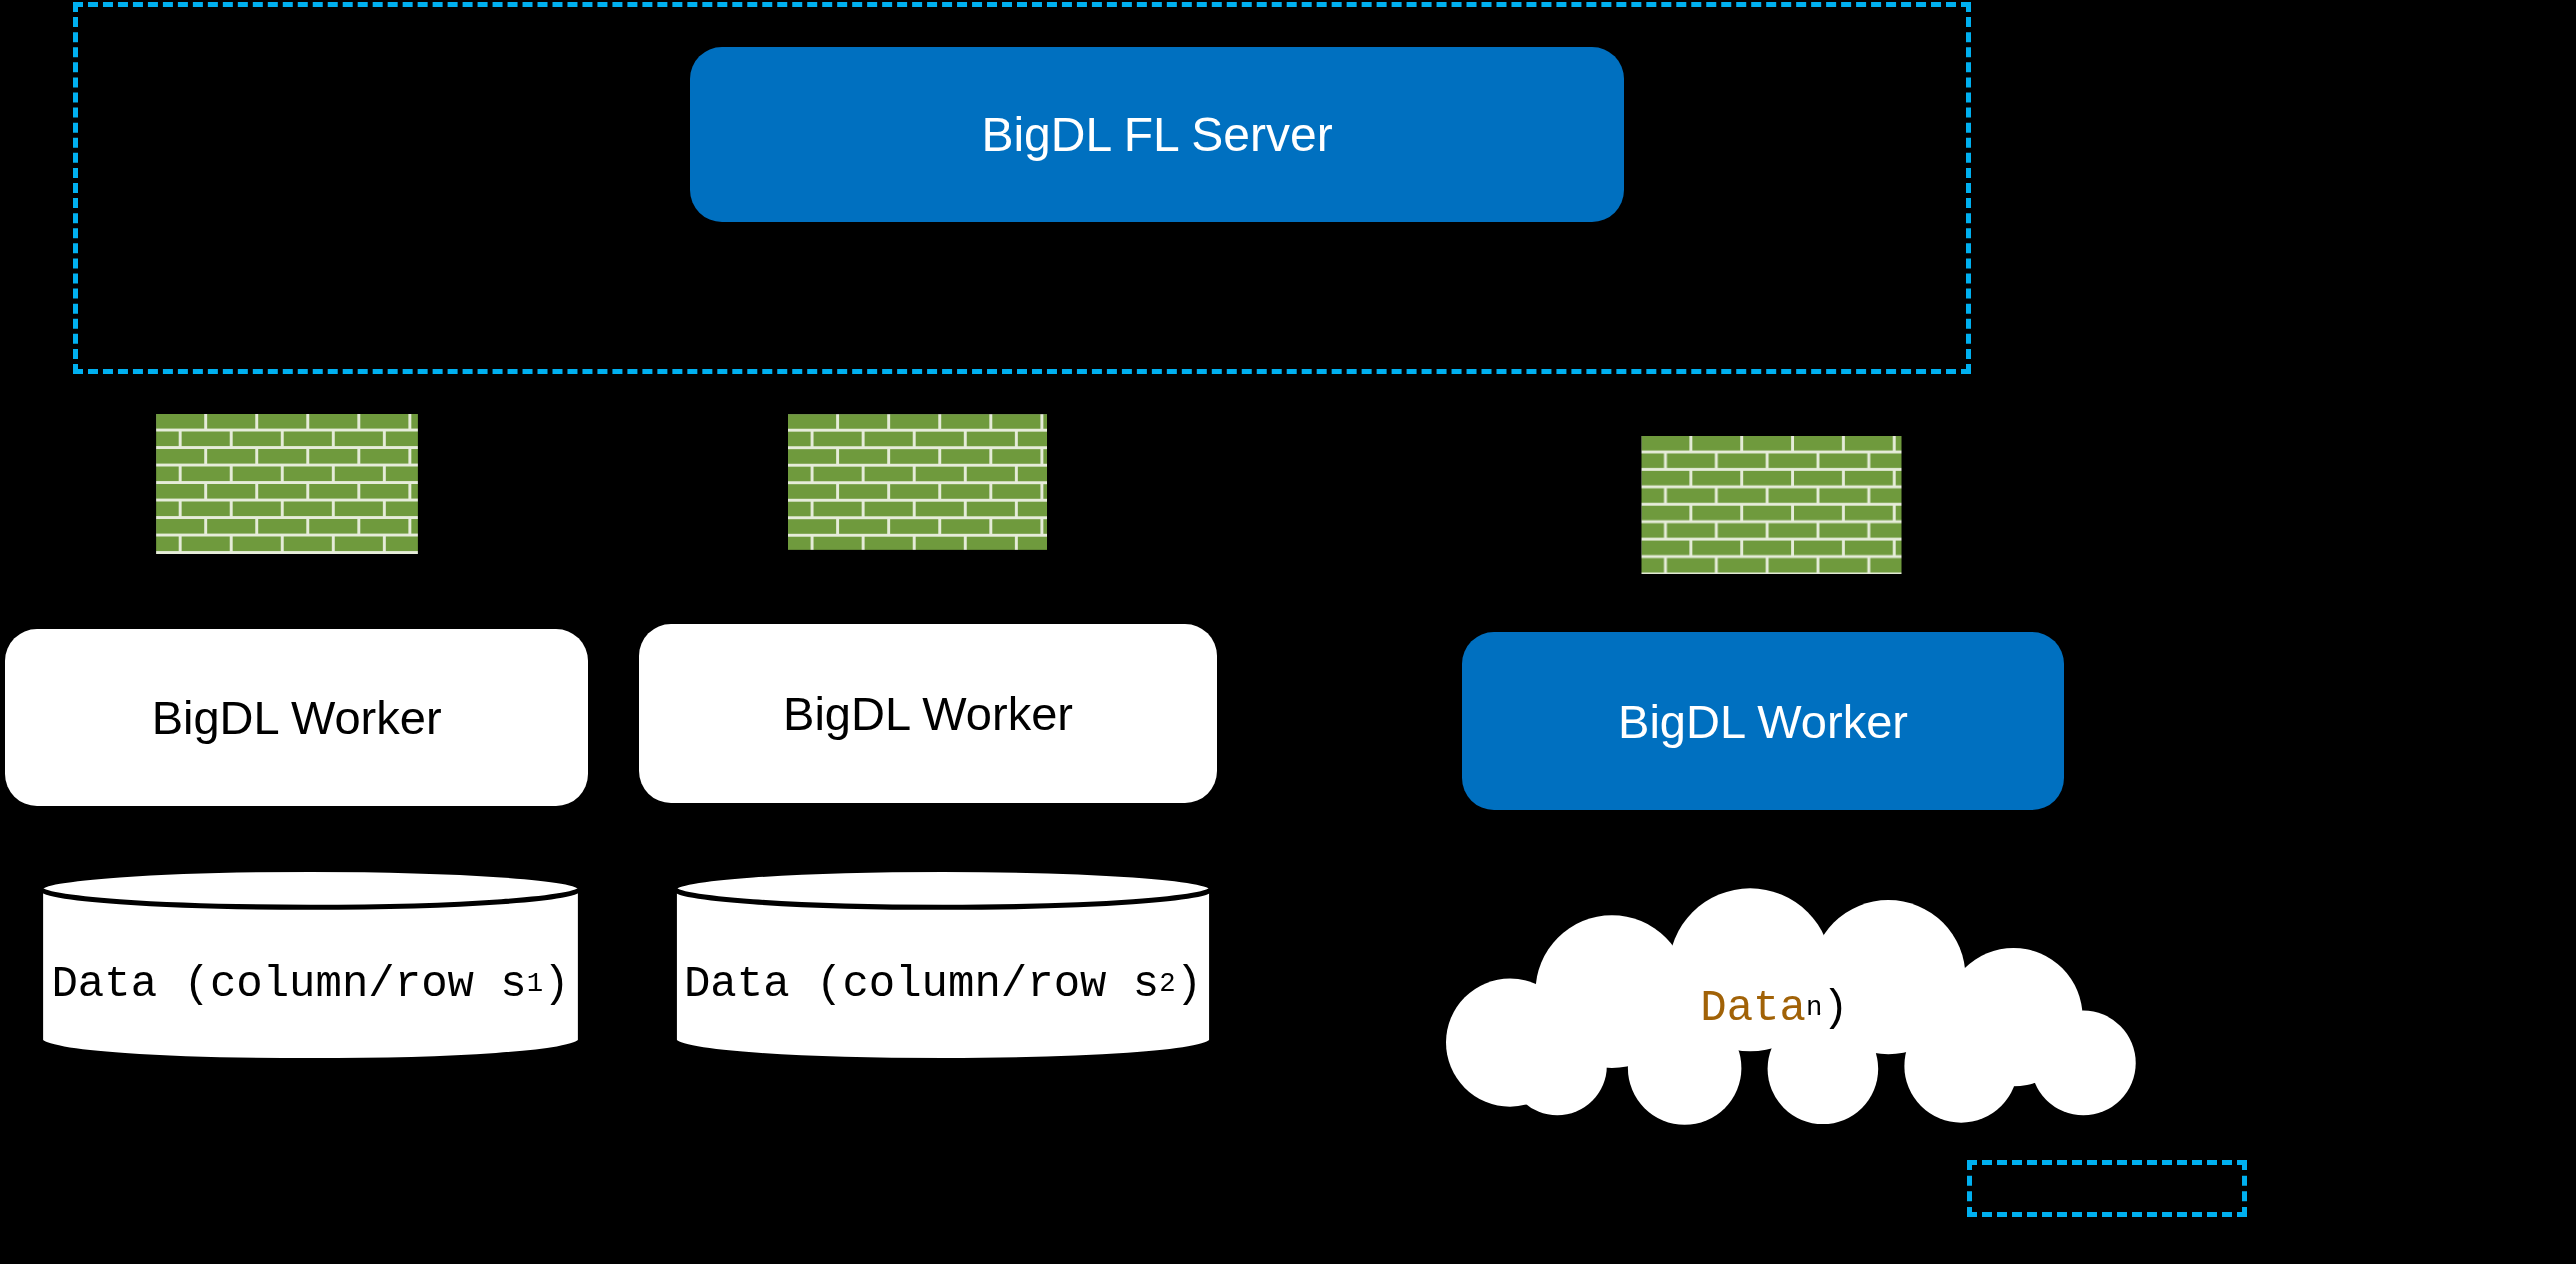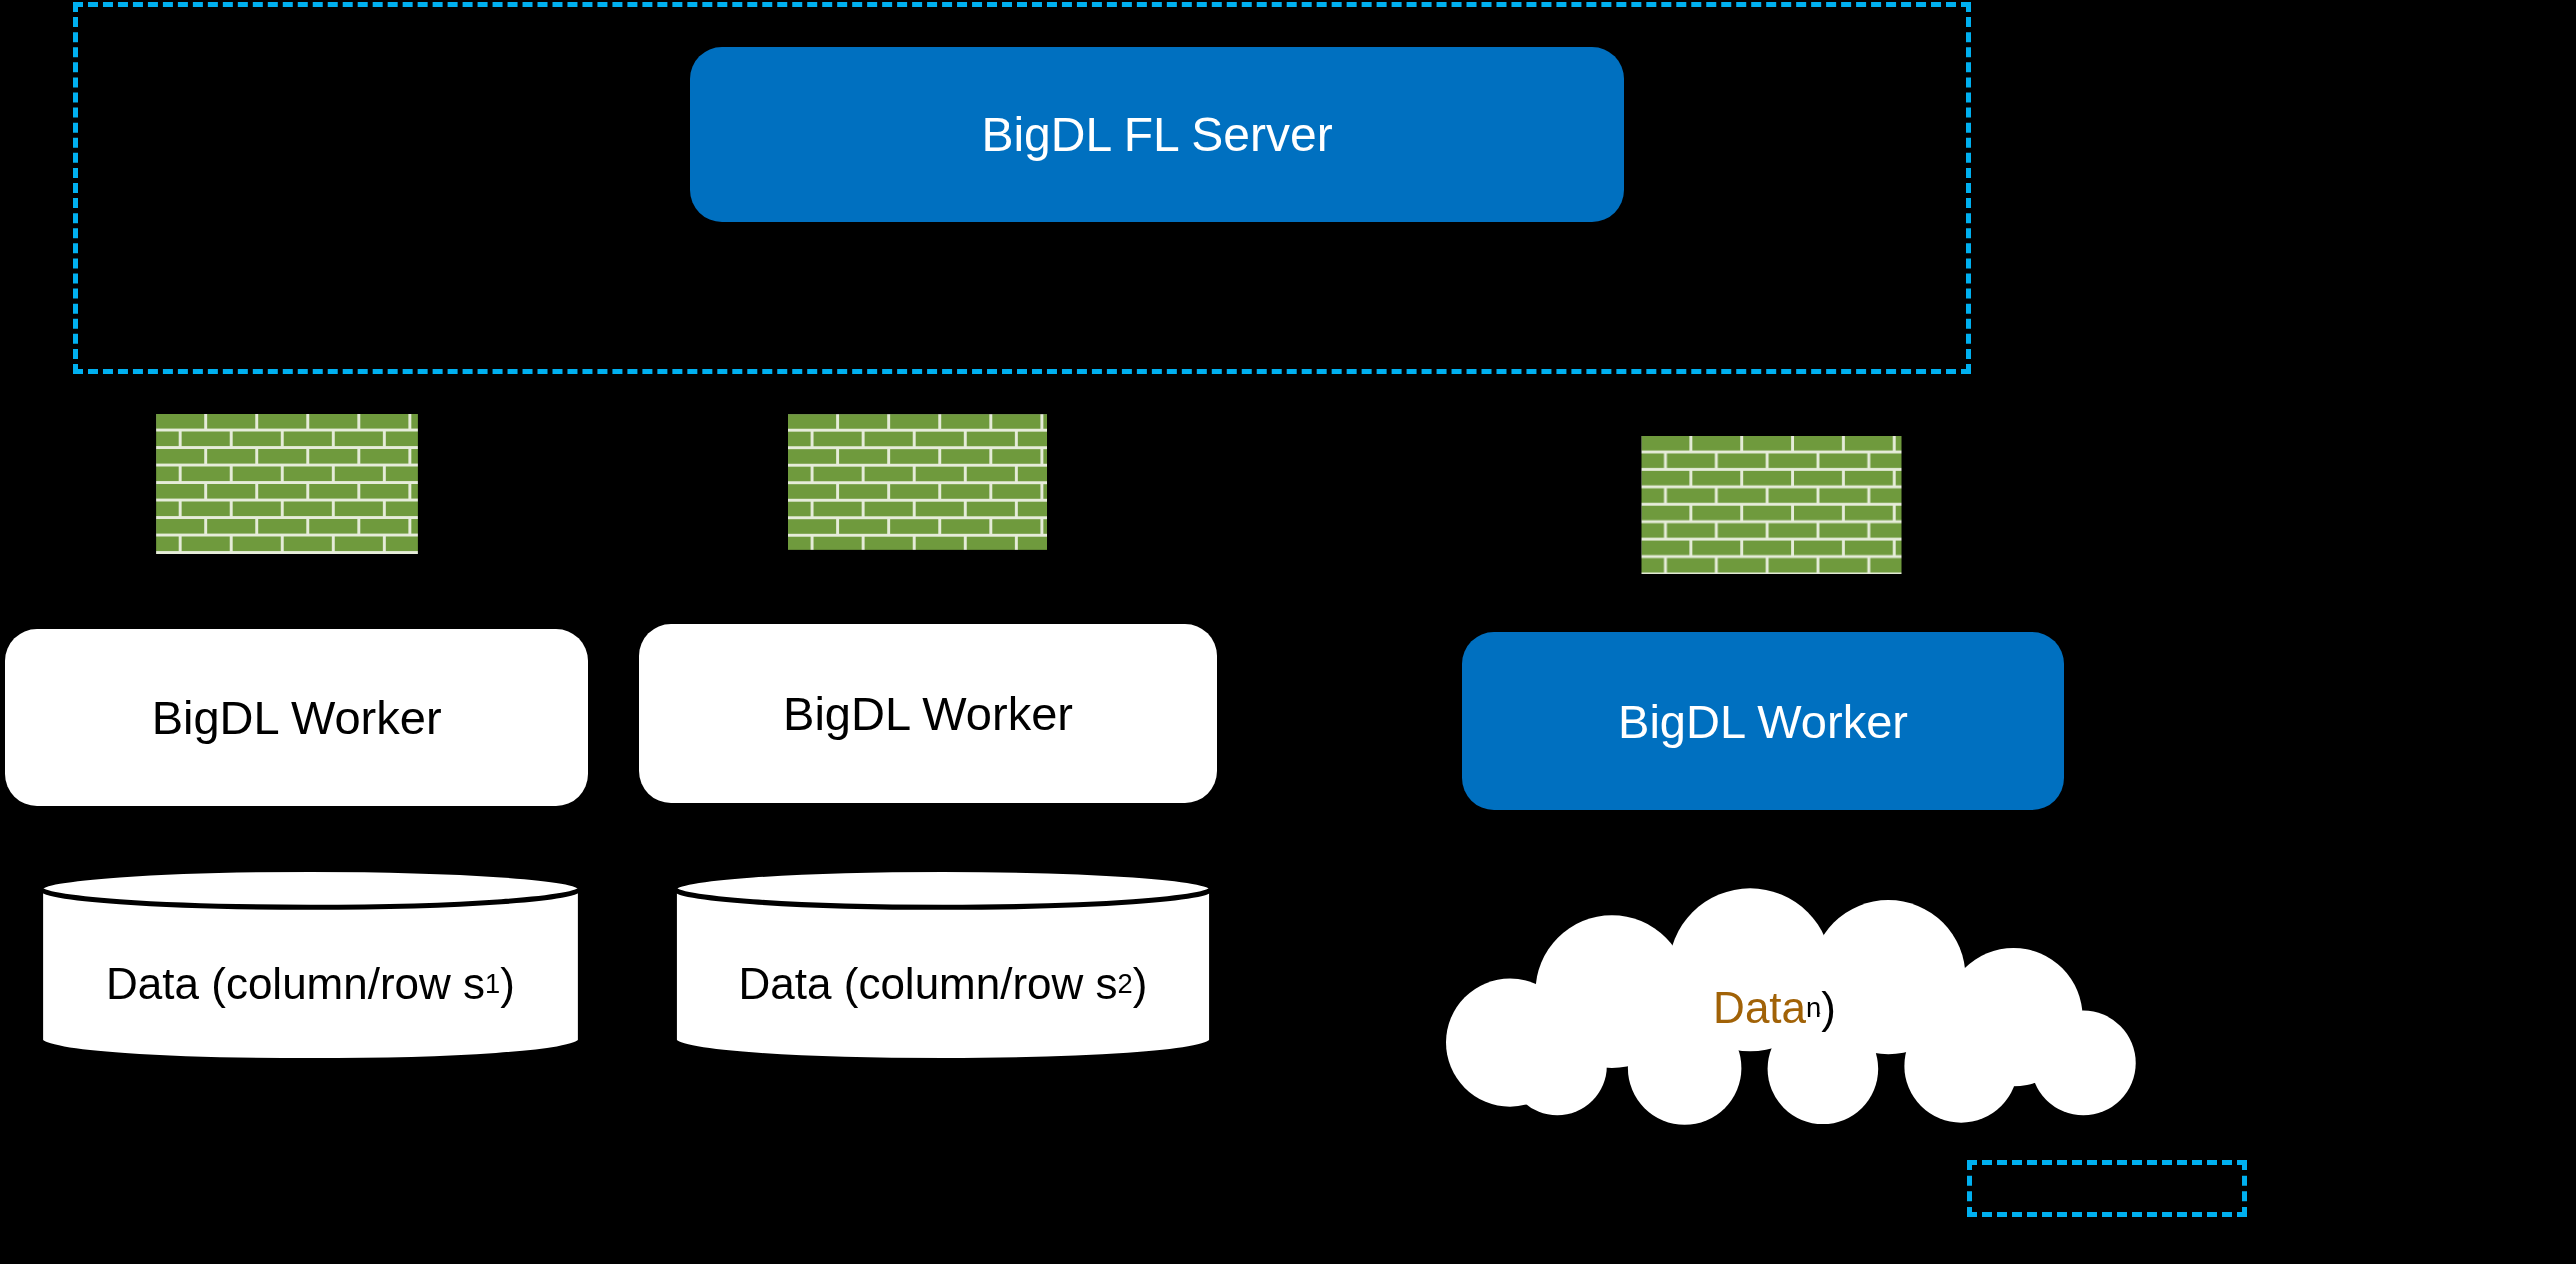--- a/index.html
+++ b/index.html
@@ -57,21 +57,21 @@
   .worker { font-size: 47px; text-align: center; }
   .worker1 { left: 5.1px;    top: 629px; width: 583px; height: 177px; }
   .worker2 { left: 639px;  top: 624px; width: 578px; height: 179px; }
   .worker3 { left: 1462px; top: 632px; width: 602px; height: 178px; }
   
   .firewall { position: absolute; line-height: 0; }
   .fw1 { left: 156px;  top: 414px; }
   .fw2 { left: 788px; top: 414px; }
   .fw3 { left: 1641px; top: 436px; }
   
-  .datastore { position: absolute; line-height: 0; }
+  .datastore { position: absolute; line-height: 0; font-family: Liberation Mono, monospace; }
   .cyl1  { left: 36px;   top: 865px; }
   .cyl2  { left: 670px;  top: 865px; }
   .cloud { left: 1393px; top: 884px; }
   .ds-label {
     position: absolute;
     inset: 0;
     display: flex;
     align-items: center;
     justify-content: center;
     font-size: 44px;

